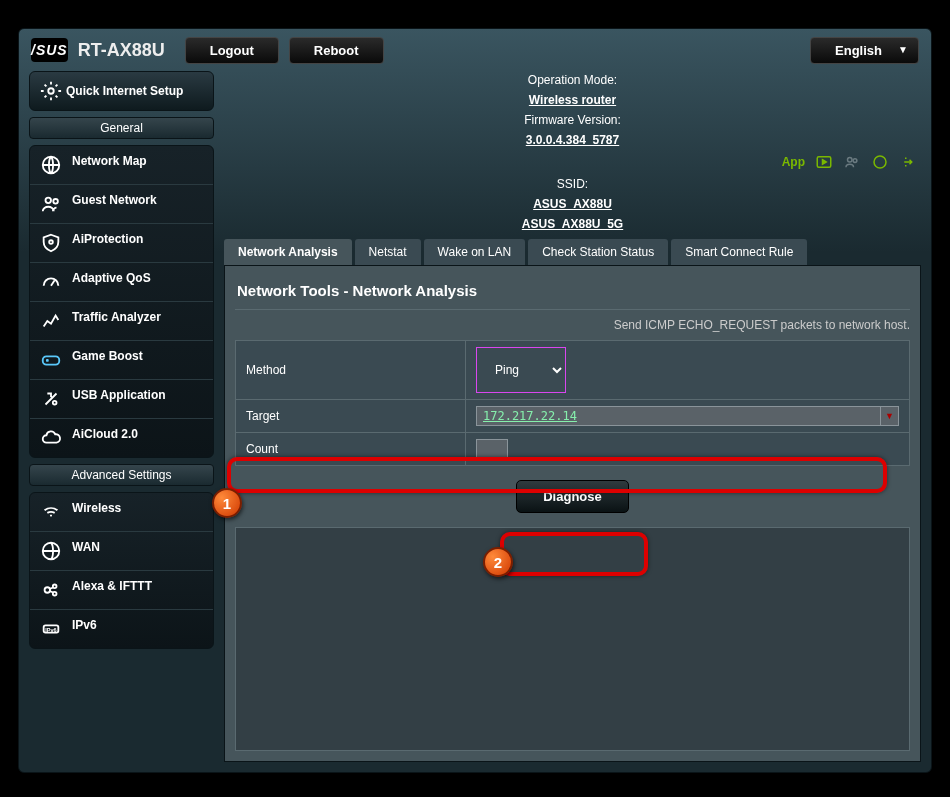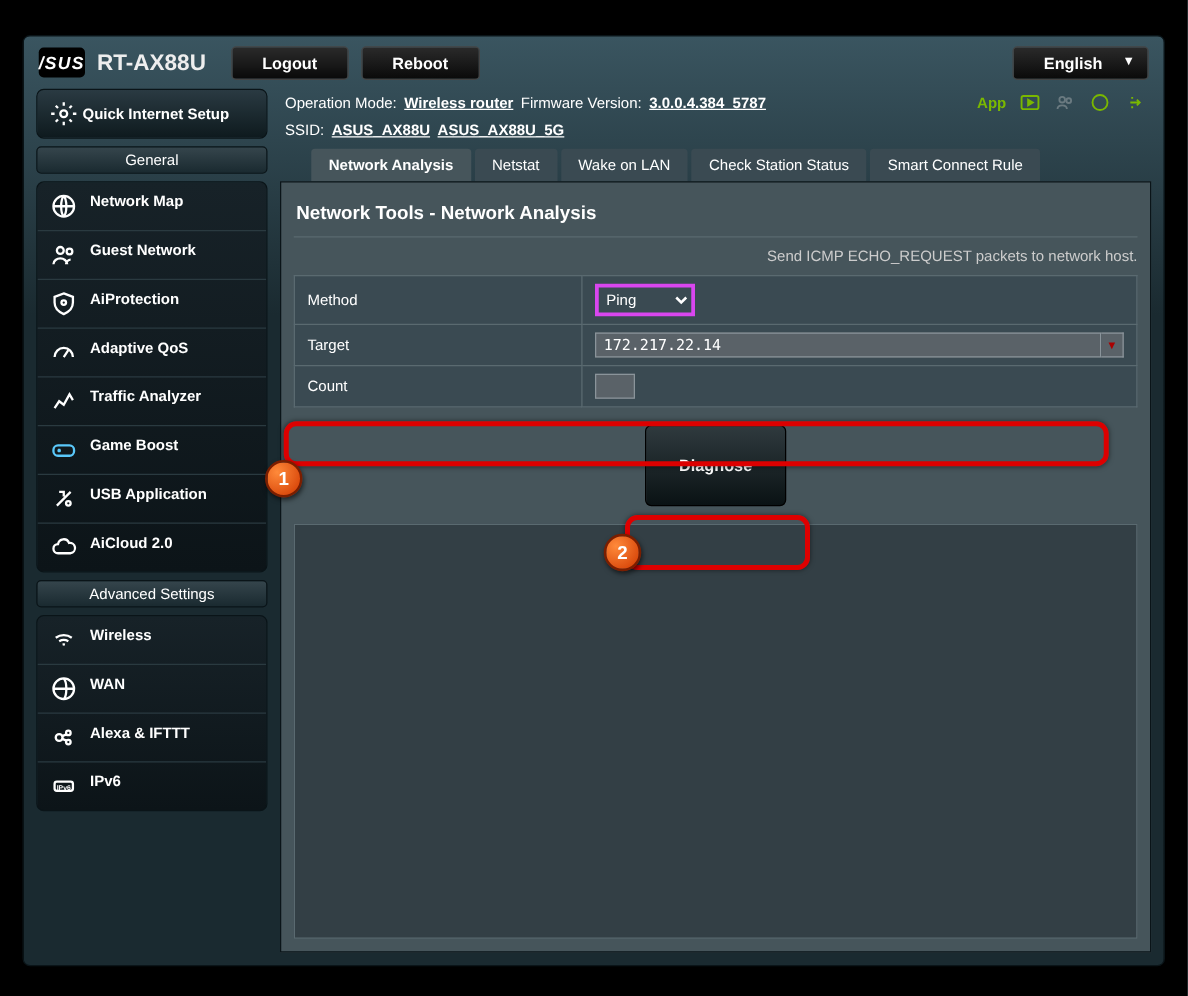--- a/index.html
+++ b/index.html
@@ -131,36 +131,36 @@
   flex-direction: column;
   position: relative;
 }
 .statusbar {
   display: flex;
   align-items: center;
   gap: 6px;
   color: #fff;
   font-size: 12px;
   padding: 2px 4px 6px 4px;
+  flex-direction: column;
 }
 .statusbar a { color: #fff; text-decoration: underline; }
 .statusbar .bold { font-weight: bold; }
 .status-right {
   margin-left: auto;
   display: flex;
   gap: 10px;
   align-items: center;
   color: #7ab800;
 }
 .ric { width: 18px; height: 18px; }
 .tabs {
   display: flex;
   gap: 3px;
   margin-top: 2px;
-  margin-left: 25px;
 }
 .tab {
   background: #3a4a52;
   color: #fff;
   font-size: 12px;
   padding: 6px 14px;
   cursor: pointer;
   border-radius: 3px 3px 0 0;
 }
 .tab.active {
@@ -201,38 +201,39 @@
   background: #3a4a52;
   border: 1px solid #5a6a70;
   padding: 6px 10px;
   color: #fff;
   font-size: 12px;
 }
 .form-table td.label { width: 230px; }
 select.sel {
   background: #3a4a52;
   color: #fff;
-  border: 3px solid #d946ef;
-  padding: 2px;
-  font-size: 12px;
-  width: 80px;
+  border: 1px solid #d946ef;
+  padding: 14px;
+  font-size: 12px;
+  width: 90px;
 }
 .target-wrap {
   display: flex;
   align-items: center;
 }
 input.target {
   flex: 1;
   background: #5a6268;
   border: 1px solid #8a949a;
-  color: #ffffff;
+  color: #86efac;
   font-family: monospace;
   font-size: 12px;
   padding: 2px 6px;
   height: 20px;
+  text-decoration: underline;
 }
 .combo-arrow {
   width: 18px;
   height: 20px;
   background: #5a6268;
   border: 1px solid #8a949a;
   border-left: none;
   display: flex;
   align-items: center;
   justify-content: center;
@@ -253,21 +254,21 @@
   justify-content: center;
   margin: 14px 0;
   position: relative;
 }
 .diagnose {
   background: linear-gradient(180deg, #2f3a3e 0%, #0a1214 100%);
   border: 1px solid #000;
   border-radius: 5px;
   color: #fff;
   font-weight: bold;
-  padding: 24px 26px;
+  padding: 8px 26px;
   font-size: 13px;
   cursor: pointer;
 }
 .output {
   flex: 1;
   background: #333f45;
   border: 1px solid #5a6a70;
 }
 .highlight-red {
   position: absolute;

